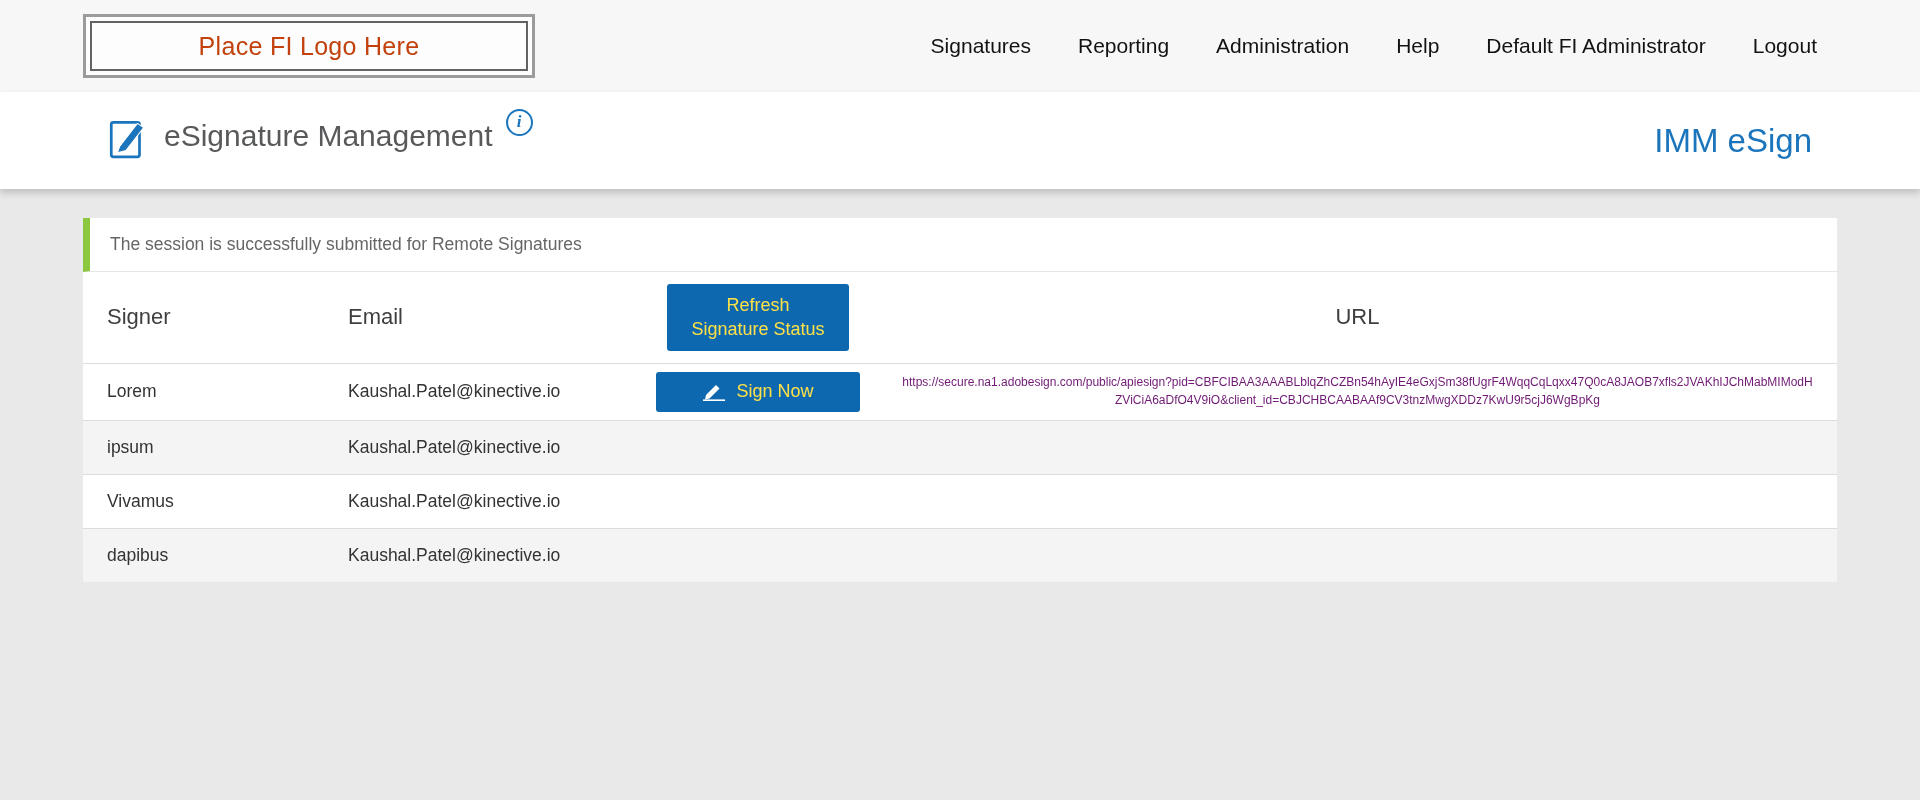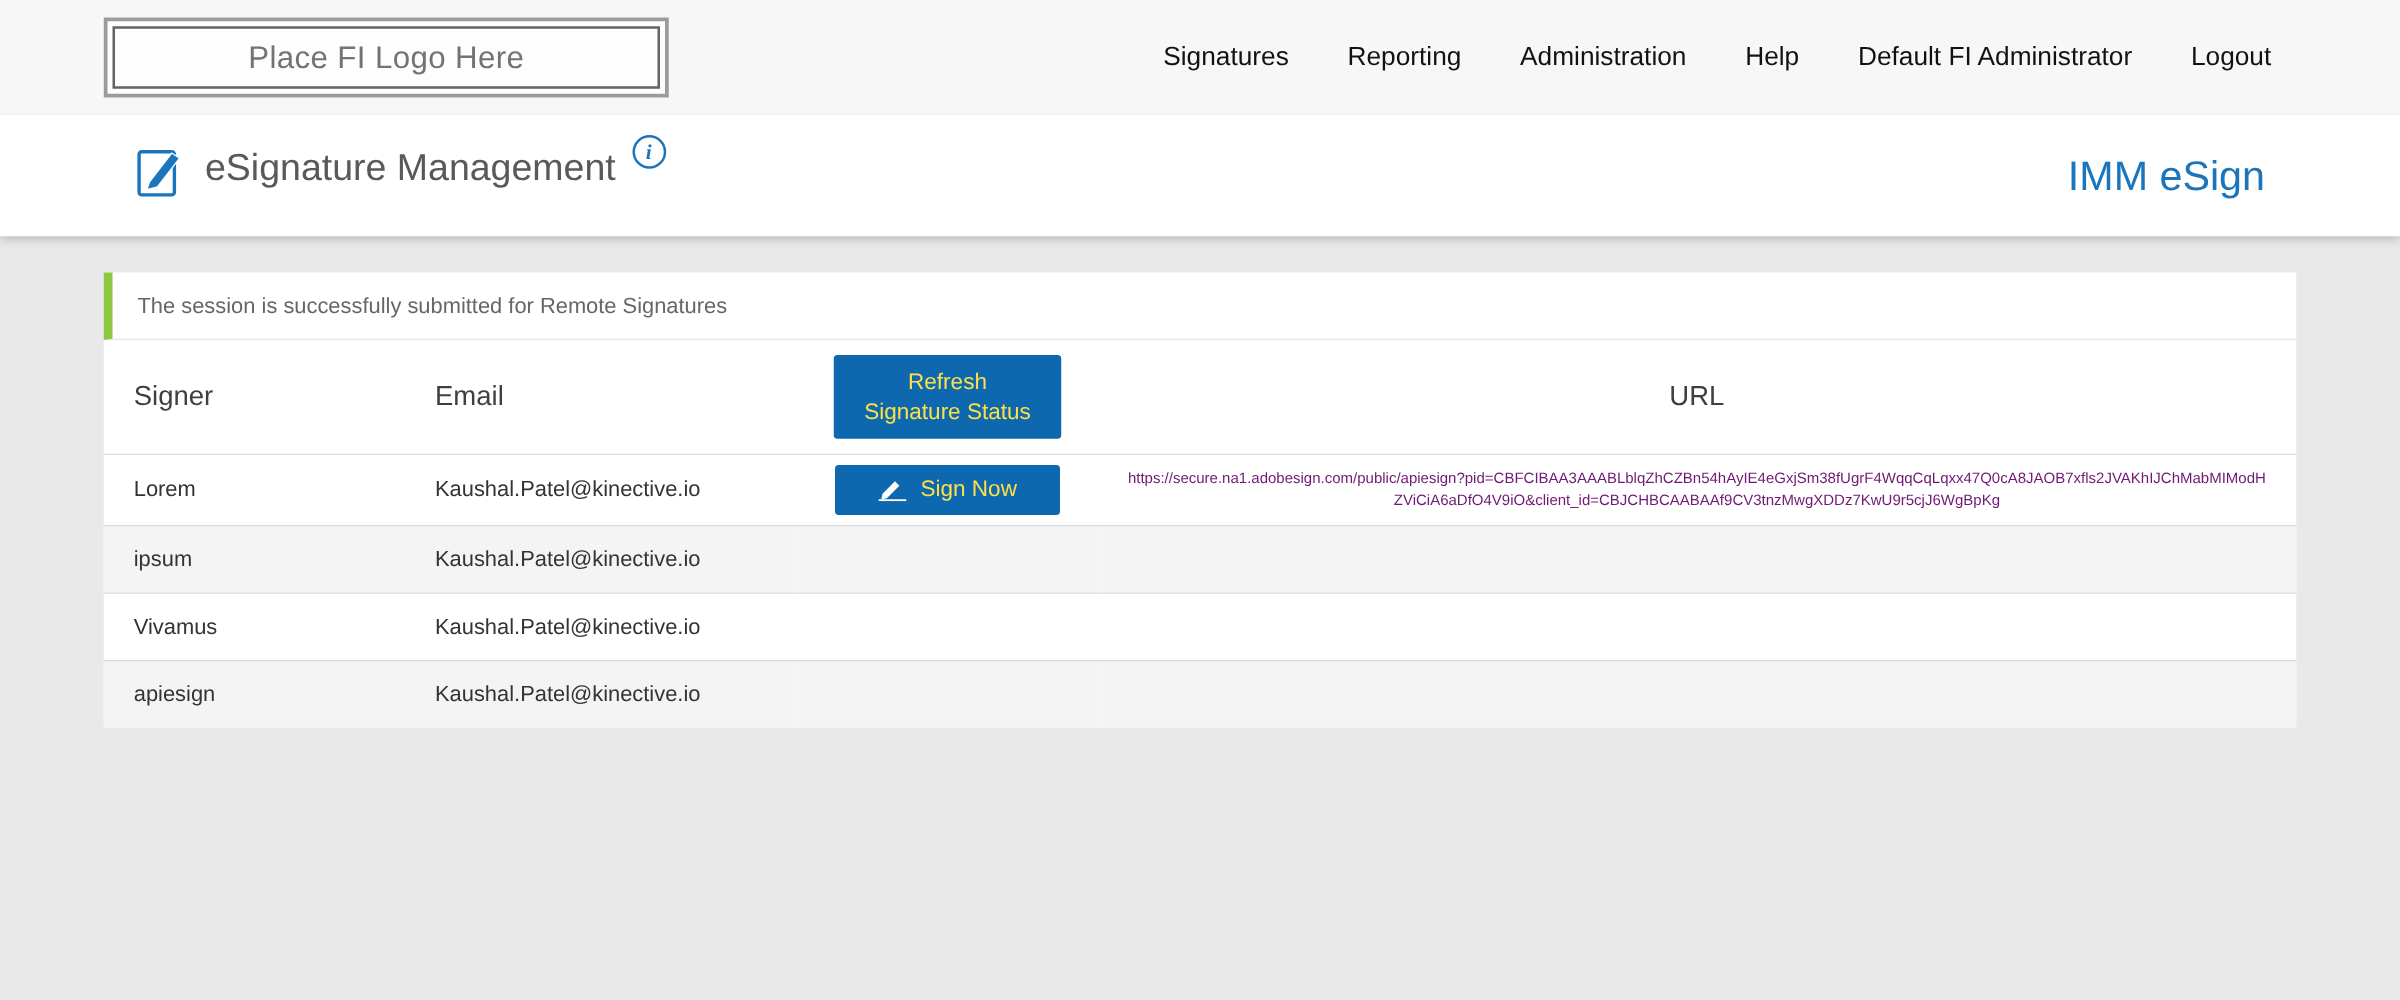--- a/index.html
+++ b/index.html
@@ -27,21 +27,21 @@
     padding:4px;
   }
   .logo-inner {
     width:100%;
     height:100%;
     border:2px solid #636363;
     display:flex;
     align-items:center;
     justify-content:center;
     font-size:25px;
-    color:#737373;
+    color:#c2410c;
     letter-spacing:0.3px;
   }
   .nav { display:flex; align-items:center; gap:47px; }
   .nav-item {
     font-size:21px;
     color:#121212;
     cursor:pointer;
     white-space:nowrap;
   }
 
@@ -140,21 +140,21 @@
   .btn-refresh {
     font-size:18px;
     line-height:1.35;
     padding:9px 10px;
     width:182px;
   }
   .btn-refresh span { display:block; }
   .btn-sign {
     font-size:18px;
     height:40px;
-    width:180px;
+    width:204px;
     display:inline-flex;
     align-items:center;
     justify-content:center;
     gap:10px;
   }
   .sign-icon { display:inline-flex; align-items:flex-end; }
 </style>
 </head>
 <body>
 
@@ -230,21 +230,21 @@
           <td class="cell-action"></td>
           <td class="cell-url"></td>
         </tr>
         <tr>
           <td class="cell-signer">Vivamus</td>
           <td class="cell-email">Kaushal.Patel@kinective.io</td>
           <td class="cell-action"></td>
           <td class="cell-url"></td>
         </tr>
         <tr>
-          <td class="cell-signer">apiesign</td>
+          <td class="cell-signer">dapibus</td>
           <td class="cell-email">Kaushal.Patel@kinective.io</td>
           <td class="cell-action"></td>
           <td class="cell-url"></td>
         </tr>
       </tbody>
     </table>
 
   </div>
 </div>
 

